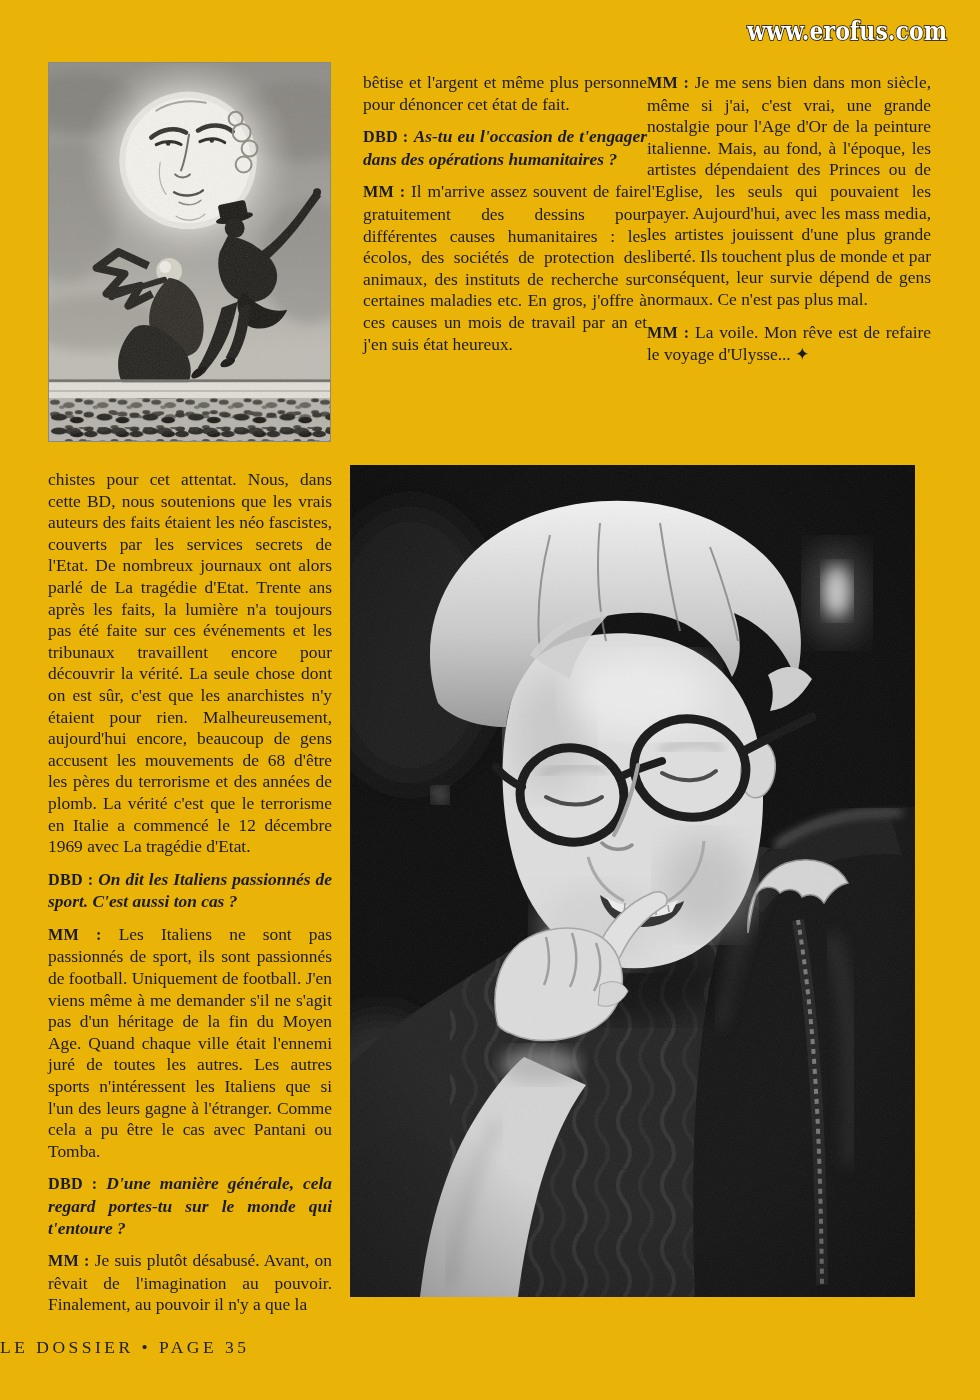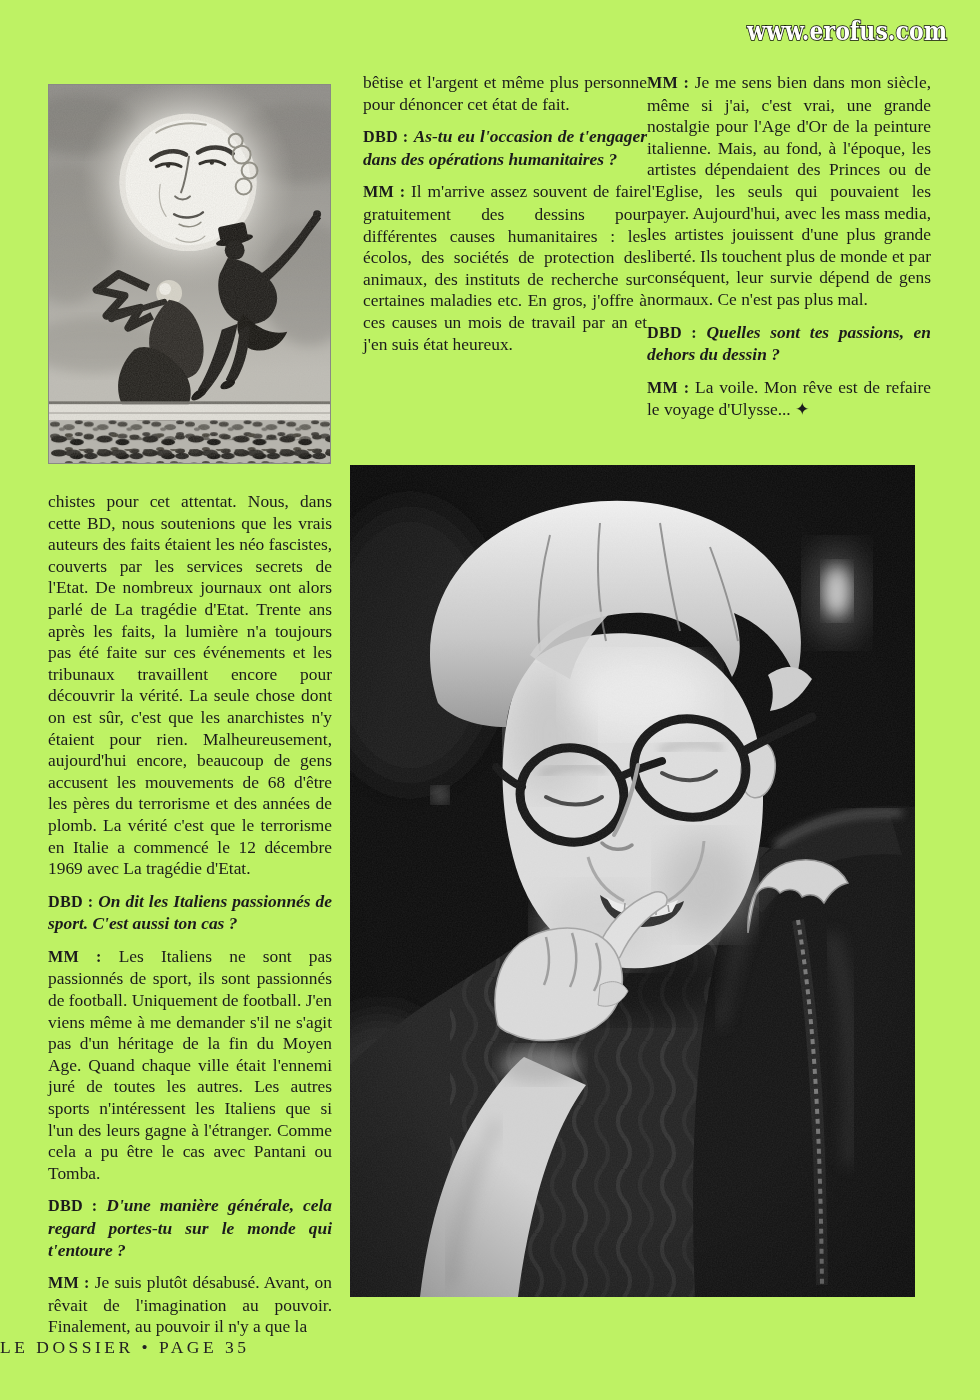--- a/index.html
+++ b/index.html
@@ -1,22 +1,22 @@
 <!DOCTYPE html>
 <html><head>
 <meta charset="utf-8">
 <style>
   html,body{margin:0;padding:0;background:#e8e8e8;}
-  .page{position:relative;width:980px;height:1400px;background:#bef264;
+  .page{position:relative;width:980px;height:1400px;background:#eab308;
         font-family:"Liberation Serif",serif;color:#1c1c1c;overflow:hidden;margin:0 auto;}
   
   .wm{position:absolute;top:14px;right:28px;}
   
   .col{position:absolute;width:284px;}
-  .col-1{left:48px;top:84px;}
+  .col-1{left:48px;top:62px;}
   .col-2{left:363px;top:72px;}
   .col-3{left:647px;top:72px;}
   .art{display:block;width:283px;height:380px;border:1px solid #8a8a84;box-sizing:border-box;background:#b9b7b1;}
   .col-1 .textstack{margin-top:27px;}
   p.blk{margin:0 0 11px 0;font-size:17.4px;line-height:21.6px;text-align:justify;}
   p.blk:last-child{margin-bottom:0;}
   .speaker{font-family:Liberation Serif, serif;font-weight:700;font-size:16.2px;letter-spacing:.2px;white-space:nowrap;}
   .question .qtext{font-weight:700;font-style:italic;}
   .answer .atext{font-weight:400;}
   
@@ -155,22 +155,20 @@
     <p class="blk cont"><span class="atext">bêtise et l'argent et même plus personne pour dénoncer cet état de fait.</span></p>
     <p class="blk question"><span class="speaker">DBD :</span>
       <span class="qtext">As-tu eu l'occasion de t'engager dans des opérations humanitaires ?</span></p>
     <p class="blk answer"><span class="speaker">MM :</span>
       <span class="atext">Il m'arrive assez souvent de faire gratuitement des dessins pour différentes causes humanitaires : les écolos, des sociétés de protection des animaux, des instituts de recherche sur certaines maladies etc. En gros, j'offre à ces causes un mois de travail par an et j'en suis état heureux.</span></p>
   </div>
 
   <div class="col col-3">
     <p class="blk answer"><span class="speaker">MM :</span>
       <span class="atext">Je me sens bien dans mon siècle, même si j'ai, c'est vrai, une grande nostalgie pour l'Age d'Or de la peinture italienne. Mais, au fond, à l'époque, les artistes dépendaient des Princes ou de l'Eglise, les seuls qui pouvaient les payer. Aujourd'hui, avec les mass media, les artistes jouissent d'une plus grande liberté. Ils touchent plus de monde et par conséquent, leur survie dépend de gens normaux. Ce n'est pas plus mal.</span></p>
-    <p class="blk question"><span class="speaker">DBD :</span>
-      <span class="qtext">Quelles sont tes passions, en dehors du dessin ?</span></p>
     <p class="blk answer"><span class="speaker">MM :</span>
       <span class="atext">La voile. Mon rêve est de refaire le voyage d'Ulysse... ✦</span></p>
   </div>
 
   <svg class="photo" viewBox="0 0 565 832" preserveAspectRatio="none" role="img" aria-label="Black-and-white photograph of a smiling man with tousled fair hair and dark-rimmed glasses smoking a small cigar, a leather jacket slung over his shoulder">
     <defs>
       <linearGradient id="hairG" x1="0" y1="0" x2="0" y2="1">
         <stop offset="0" stop-color="#f2f2f2"></stop>
           <stop offset="0.6" stop-color="#c9c9c9"></stop>
           <stop offset="1" stop-color="#9a9a9a"></stop>

